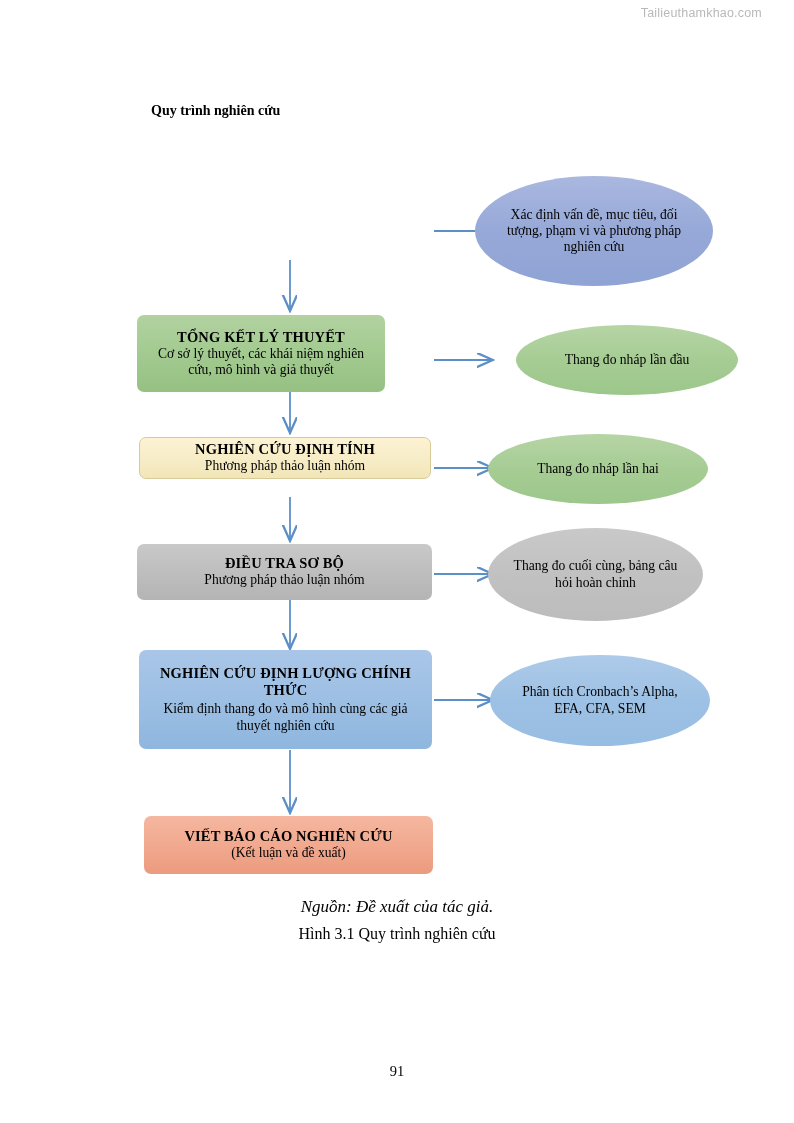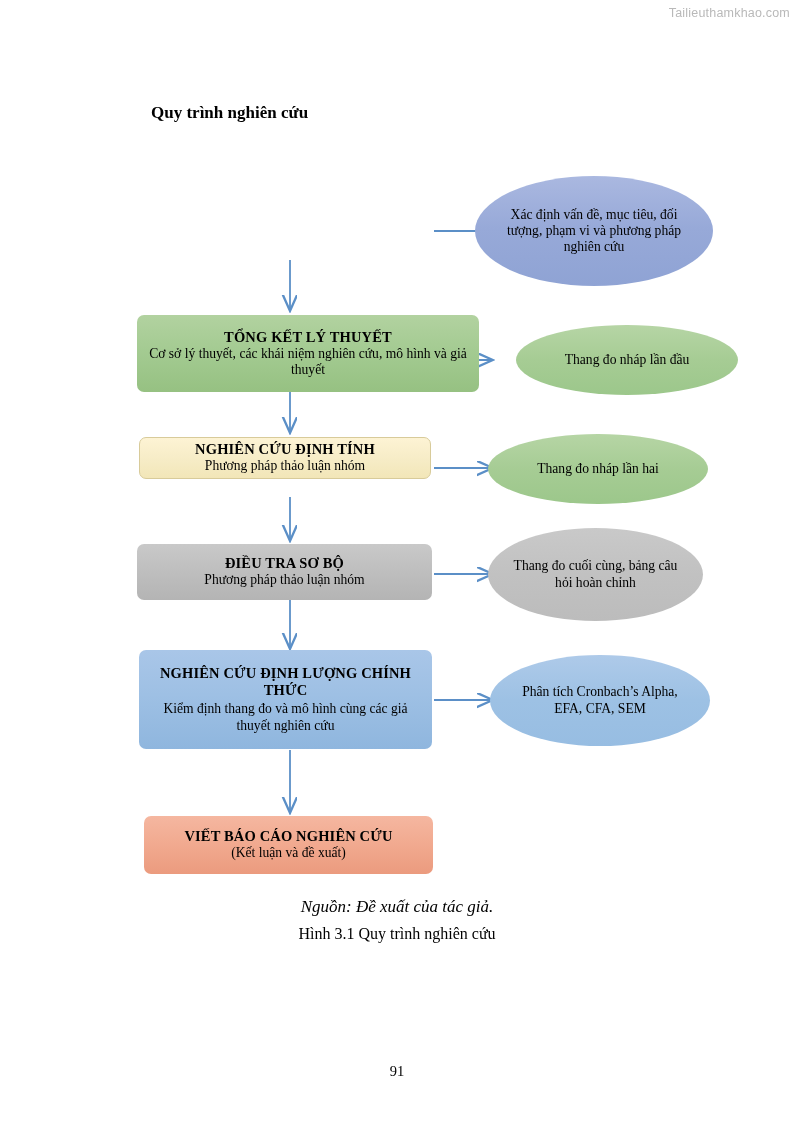--- a/index.html
+++ b/index.html
@@ -6,28 +6,28 @@
   body {
     width:794px; height:1123px;
     background:#ffffff;
     font-family:"Liberation Serif", serif;
     position:relative;
     overflow:hidden;
   }
   .page { position:absolute; inset:0; }
 
   .watermark {
-    position:absolute; top:6px; right:4px;
+    position:absolute; top:6px; right:32px;
     font-family:"Liberation Sans", sans-serif;
     font-size:12.5px; color:#b9b9b9; letter-spacing:.2px;
   }
 
   .section-title {
     position:absolute; left:151px; top:103px;
-    font-size:17px; font-weight:bold; color:#000;
+    font-size:14px; font-weight:bold; color:#000;
   }
 
   
   .diagram { position:absolute; left:0; top:0; width:794px; height:1123px; }
   .svg-layer { position:absolute; left:0; top:0; }
 
   .node {
     position:absolute;
     display:flex; flex-direction:column;
     align-items:center; justify-content:center;
@@ -99,21 +99,21 @@
       <g stroke="#5b8fc7" stroke-width="1.8" fill="none" marker-end="url(#ah)">
         <line x1="434" y1="231" x2="492" y2="231"></line>
         <line x1="434" y1="360" x2="492" y2="360"></line>
         <line x1="434" y1="468" x2="492" y2="468"></line>
         <line x1="434" y1="574" x2="492" y2="574"></line>
         <line x1="434" y1="700" x2="492" y2="700"></line>
       </g>
     </svg>
 
 
-    <div class="node rect b-green" style="left:137px; top:315px; width:342px; height:77px; padding:4px 8px;">
+    <div class="node rect b-green" style="left:137px; top:315px; width:248px; height:77px; padding:4px 8px;">
       <div class="ttl">TỔNG KẾT LÝ THUYẾT</div>
       <div class="sub">Cơ sở lý thuyết, các khái niệm nghiên cứu, mô hình và giả thuyết</div>
     </div>
 
     <div class="node rect b-cream" style="left:139px; top:437px; width:292px; height:42px; padding:3px 8px;">
       <div class="ttl">NGHIÊN CỨU ĐỊNH TÍNH</div>
       <div class="sub">Phương pháp thảo luận nhóm</div>
     </div>
 
     <div class="node rect b-gray" style="left:137px; top:544px; width:295px; height:56px; padding:3px 8px;">

